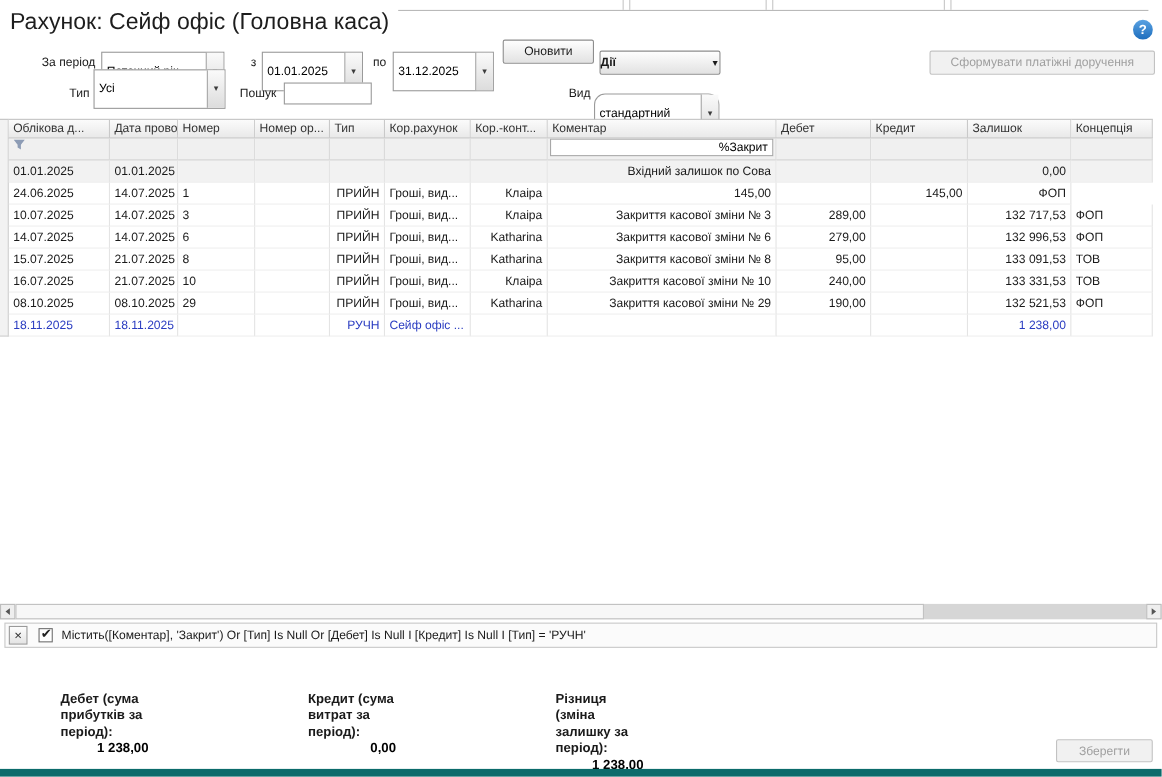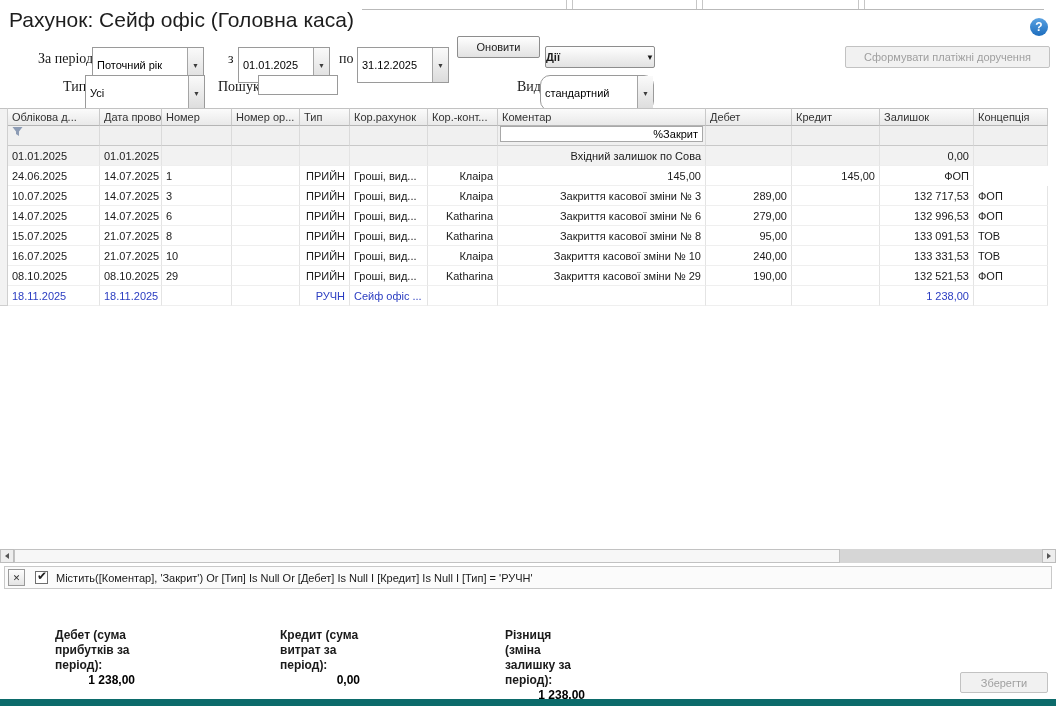--- a/index.html
+++ b/index.html
@@ -12,21 +12,21 @@
   .tab-tick { position:absolute; top:0; height:9px; width:7px; border-left:1px solid #c6c6c6; border-right:1px solid #c6c6c6; }
   .tick1{left:566px;} .tick2{left:696px;} .tick3{left:858px;}
 
   .page-title { position:absolute; left:9px; top:8px; font-size:21px; color:#1d1d1d; white-space:nowrap; }
 
   .help-icon { position:absolute; left:1030px; top:18px; width:18px; height:18px; border-radius:50%;
     background:linear-gradient(#5aa2e2,#1d6dbd); color:#fff; font-weight:bold; font-size:12px;
     display:flex; align-items:center; justify-content:center; cursor:pointer; }
 
   
-  .lbl { position:absolute; font-size:14px; color:#1a1a1a; white-space:nowrap;font-family:Liberation Serif, serif; }
+  .lbl { position:absolute; font-size:11px; color:#1a1a1a; white-space:nowrap; }
   .combo { position:absolute; height:36px; background:#fff; border:1px solid #9a9a9a; display:flex; align-items:center; }
   .combo-text { flex:1; font-size:11px; padding:0 4px; white-space:nowrap; overflow:hidden; }
   .combo-btn { width:16px; align-self:stretch; background:linear-gradient(#fafafa,#dcdcdc); border-left:1px solid #a5a5a5;
     display:flex; align-items:center; justify-content:center; font-size:7px; color:#3c3c3c; }
   .btn { position:absolute; height:22px; border:1px solid #8d8d8d; border-radius:2px; background:linear-gradient(#fefefe,#e2e2e2);
     font-size:11px; color:#1a1a1a; display:flex; align-items:center; justify-content:center; cursor:pointer; }
   .btn.disabled { color:#9f9f9f; border-color:#c2c2c2; background:#f1f1f1; cursor:default; }
   .btn-actions-label { font-weight:bold; }
   .btn-arrow { font-size:8px; margin-left:24px; }
   .text-input { position:absolute; height:20px; border:1px solid #9a9a9a; background:#fff; font-size:11px; padding:0 4px;
@@ -110,28 +110,28 @@
     <div class="combo-btn">▼</div>
   </div>
   <div class="btn" style="left:457px; top:36px; width:83px;">Оновити</div>
   <div class="btn" style="left:545px; top:46px; width:110px;justify-content:space-between;">
     <span class="btn-actions-label">Дії</span>
     <span class="btn-arrow">▼</span>
   </div>
   <div class="btn disabled" style="left:845px; top:46px; width:205px;">Сформувати платіжні доручення</div>
 
   <div class="lbl" style="left:63px; top:79px;">Тип</div>
-  <div class="combo" style="left:85px; top:75px; width:120px;">
+  <div class="combo" style="left:85px; top:63px; width:120px;">
     <div class="combo-text">Усі</div>
     <div class="combo-btn">▼</div>
   </div>
   <div class="lbl" style="left:218px; top:79px;">Пошук</div>
   <input class="text-input" style="left: 258px; top: 75px; width: 80px;" value="">
   <div class="lbl" style="left:517px; top:79px;">Вид</div>
-  <div class="combo" style="left:540px; top:75px; width:114px;border-radius:10px;">
+  <div class="combo" style="left:540px; top:85px; width:114px;border-radius:10px;">
     <div class="combo-text">стандартний</div>
     <div class="combo-btn">▼</div>
   </div>
 
   <div class="indicator-strip"></div>
   <div class="grid">
     <div class="grid-row">
       <div class="hcell">Облікова д...</div>
       <div class="hcell">Дата проводки</div>
       <div class="hcell">Номер</div>

